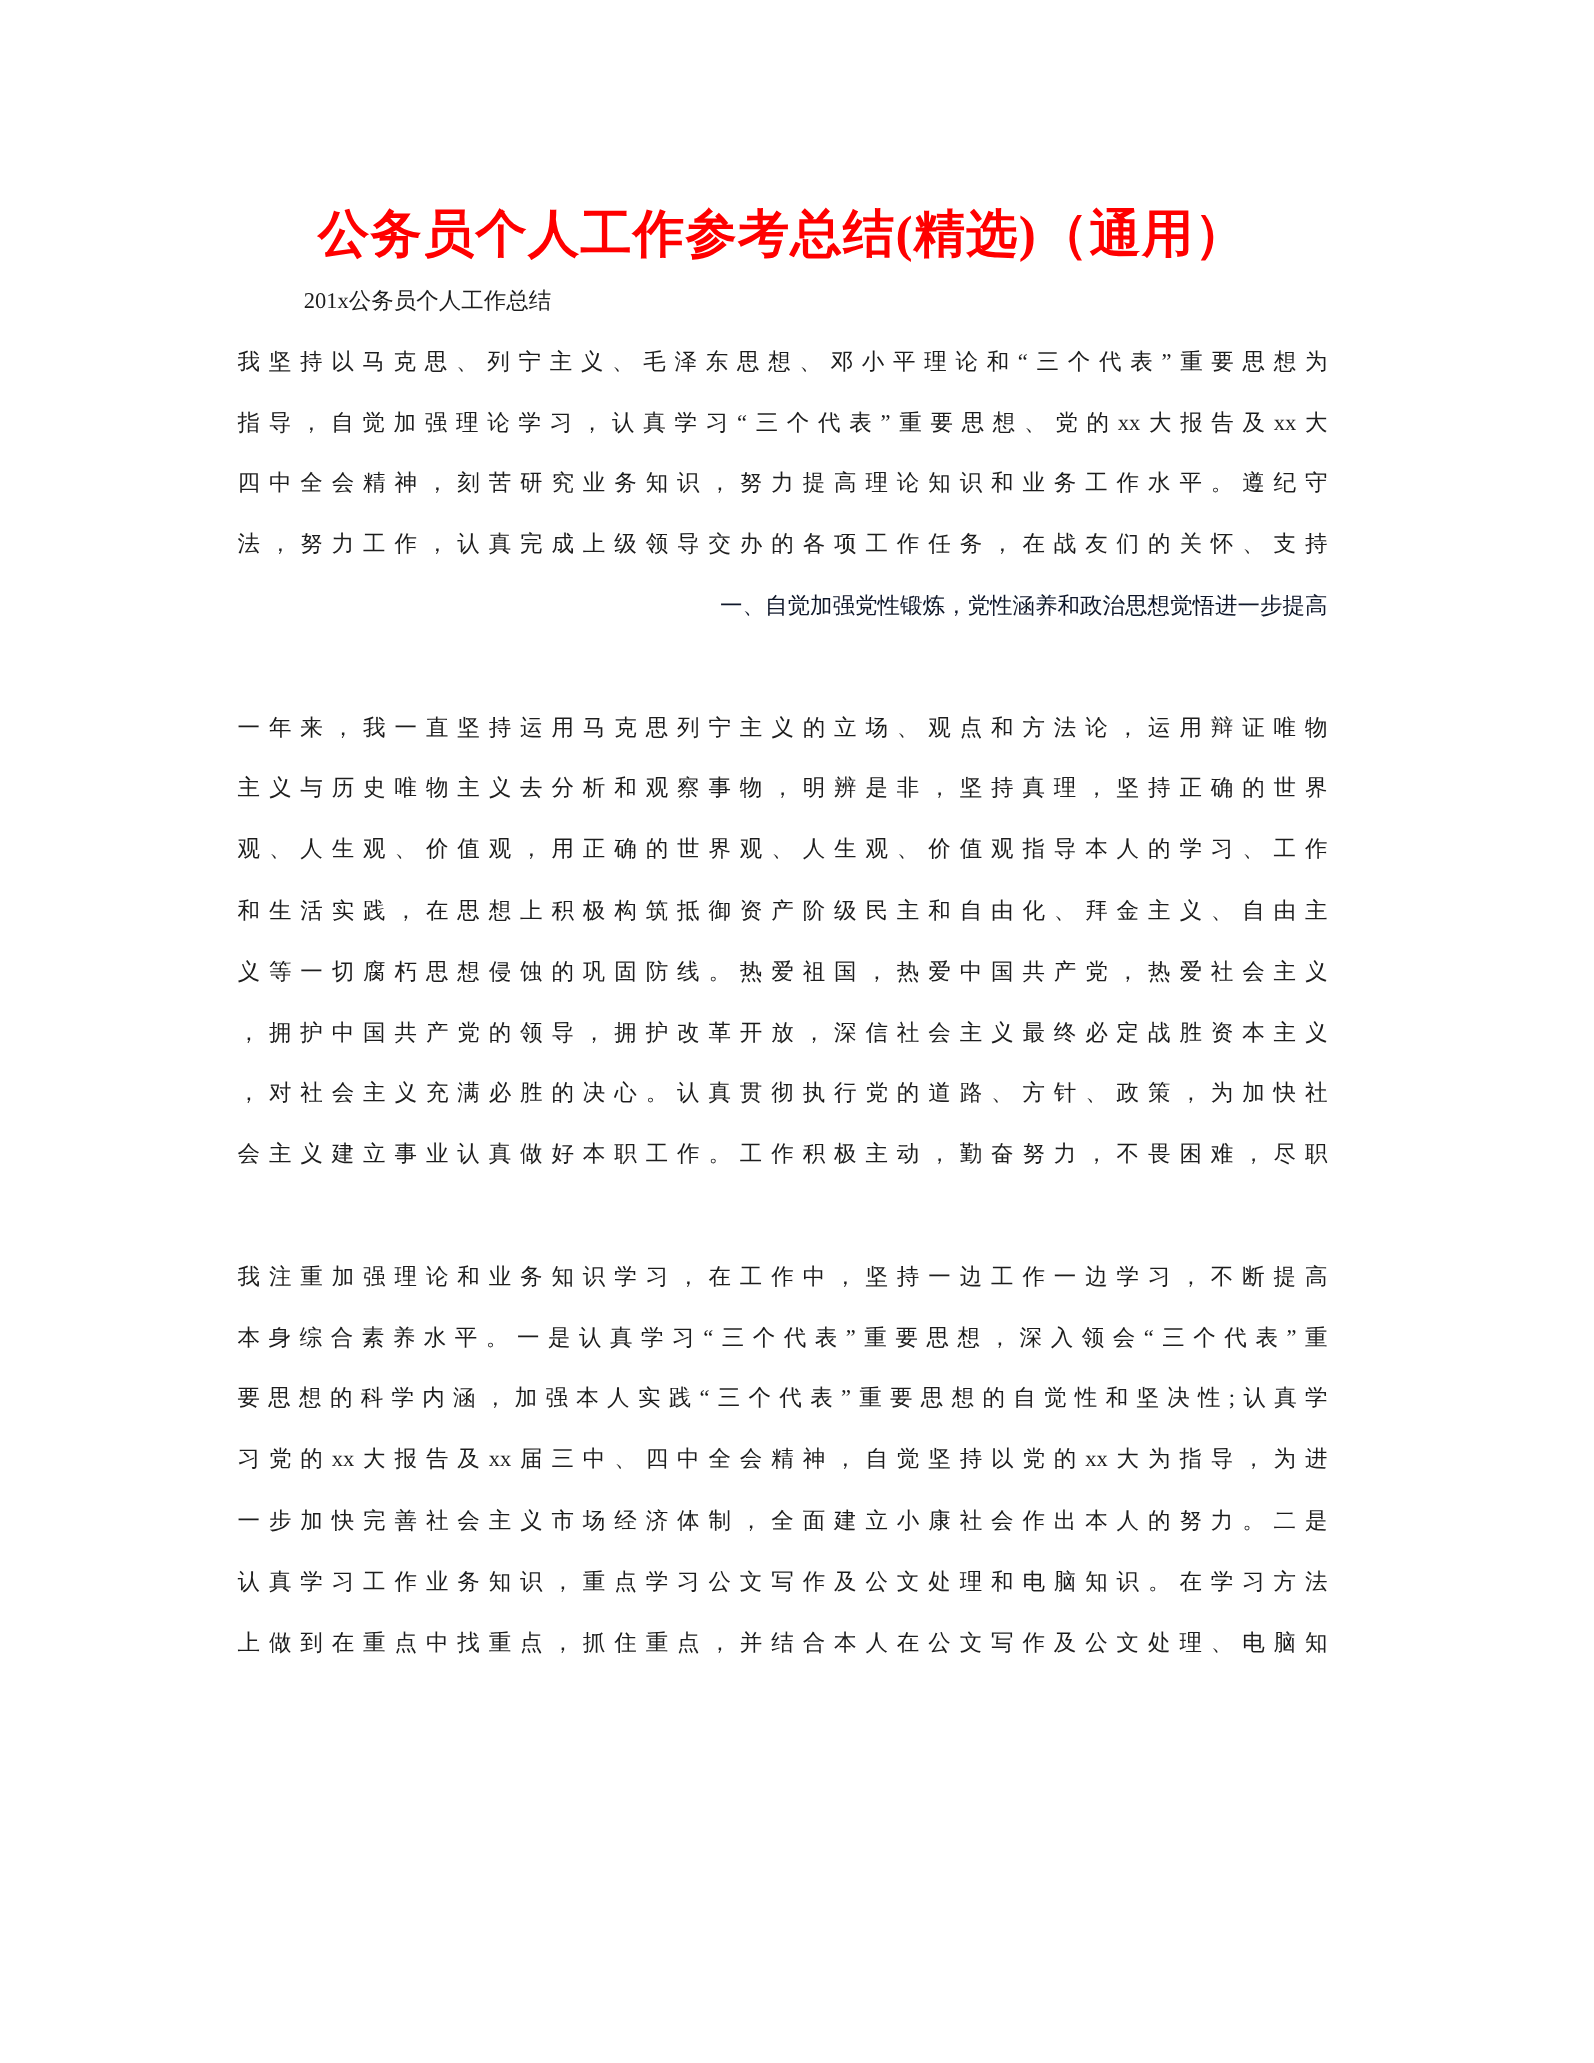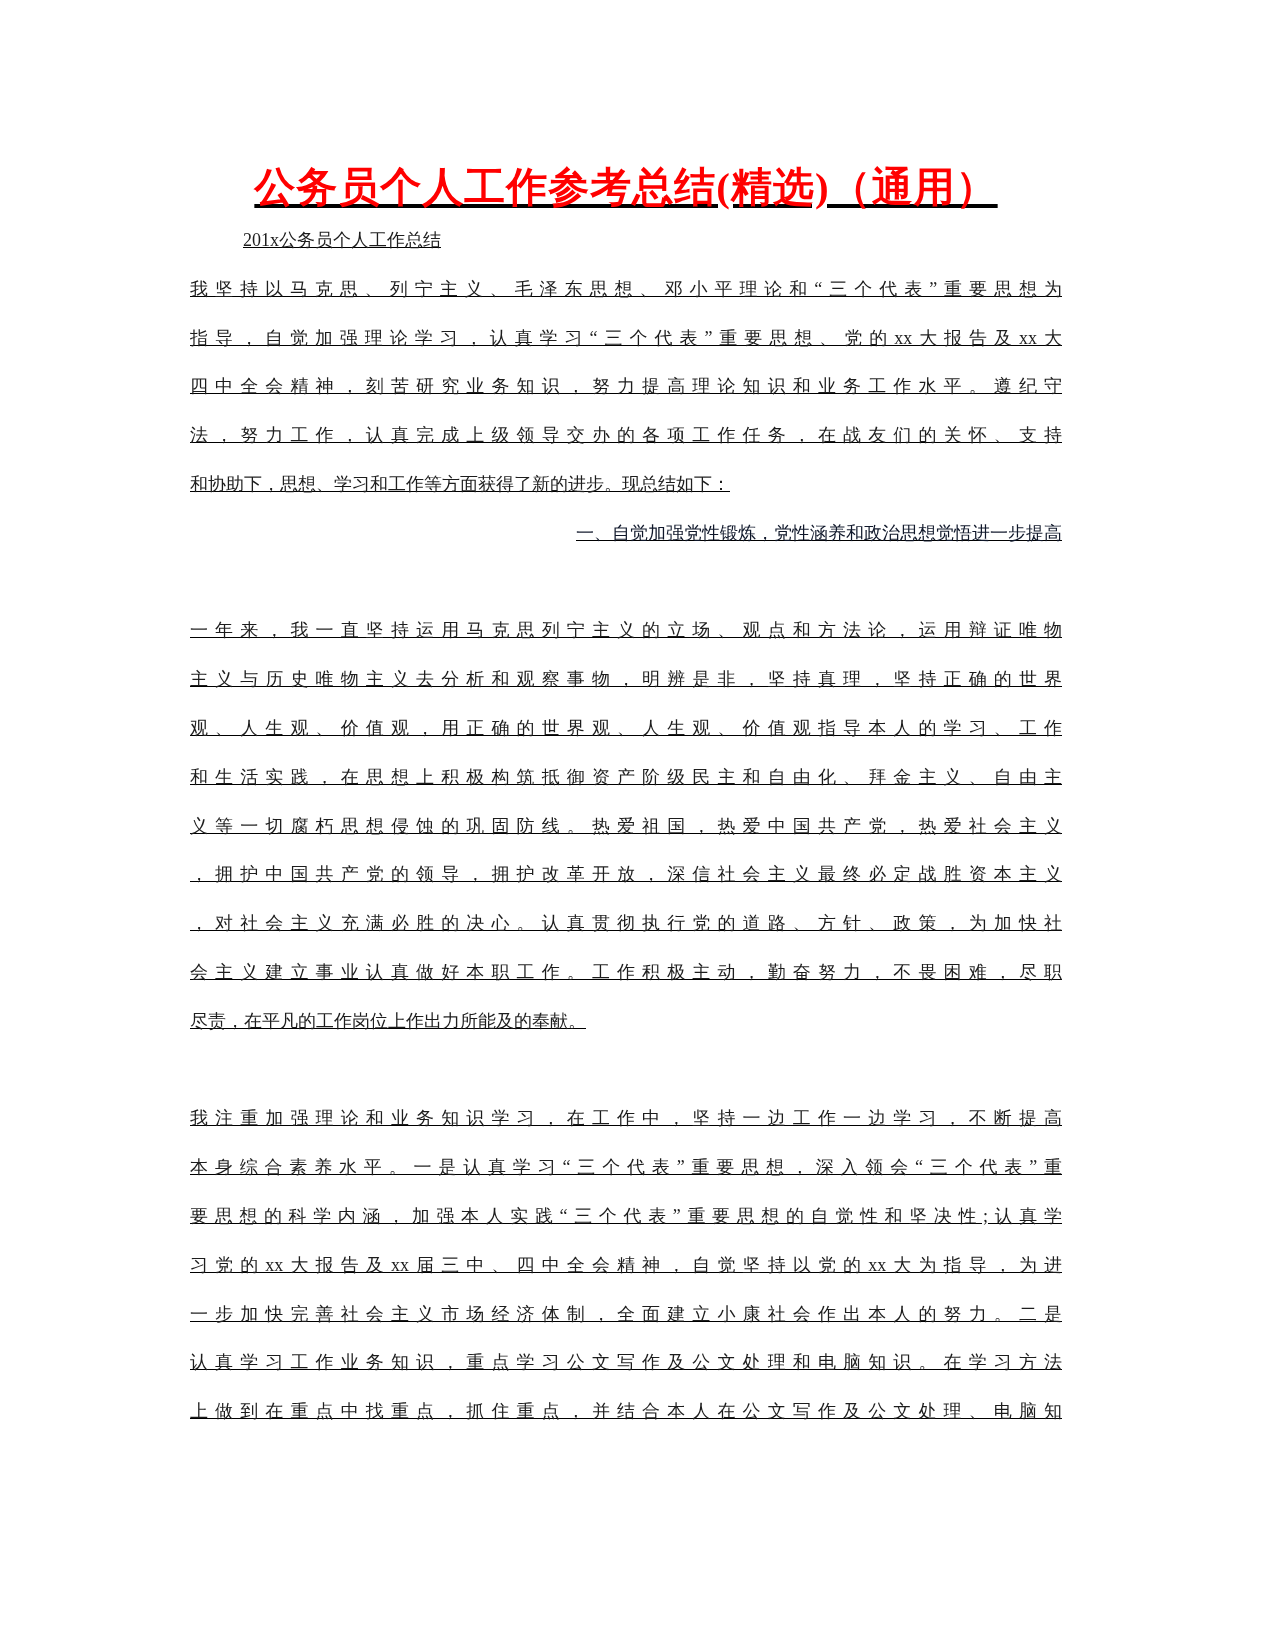--- a/index.html
+++ b/index.html
@@ -39,40 +39,38 @@
     text-align: justify;
     text-align-last: justify;
     text-justify: inter-character;
   }
   .line.indent { text-indent: 53px; }
   .line.spacer { }
 </style>
 </head>
 <body>
 
-<div class="page" style="background: rgb(255, 255, 255); text-decoration: underline;">
+<div class="page" style="background: rgb(255, 255, 255);">
   <h1 class="doc-title" style="color: rgb(255, 0, 0);">公务员个人工作参考总结(精选)（通用）</h1>
   <div class="content">
       <div class="line indent" style="color: rgb(29, 29, 29);">201x公务员个人工作总结</div>
       <div class="line justify" style="color: rgb(29, 29, 29);">我坚持以马克思、列宁主义、毛泽东思想、邓小平理论和“三个代表”重要思想为</div>
       <div class="line justify" style="color: rgb(29, 29, 29);">指导，自觉加强理论学习，认真学习“三个代表”重要思想、党的xx大报告及xx大</div>
       <div class="line justify" style="color: rgb(29, 29, 29);">四中全会精神，刻苦研究业务知识，努力提高理论知识和业务工作水平。遵纪守</div>
       <div class="line justify" style="color: rgb(29, 29, 29);">法，努力工作，认真完成上级领导交办的各项工作任务，在战友们的关怀、支持</div>
-      <div class="line" style="color: rgb(29, 29, 29);">和协助下，思想、学习和工作等方面获得了新的进步。现总结如下：</div>
       <div class="line indent" style="color: #0f172a; text-align: right;">一、自觉加强党性锻炼，党性涵养和政治思想觉悟进一步提高</div>
       <div class="line spacer" style="color: rgb(29, 29, 29);"></div>
       <div class="line justify" style="color: rgb(29, 29, 29);">一年来，我一直坚持运用马克思列宁主义的立场、观点和方法论，运用辩证唯物</div>
       <div class="line justify" style="color: rgb(29, 29, 29);">主义与历史唯物主义去分析和观察事物，明辨是非，坚持真理，坚持正确的世界</div>
       <div class="line justify" style="color: rgb(29, 29, 29);">观、人生观、价值观，用正确的世界观、人生观、价值观指导本人的学习、工作</div>
       <div class="line justify" style="color: rgb(29, 29, 29);">和生活实践，在思想上积极构筑抵御资产阶级民主和自由化、拜金主义、自由主</div>
       <div class="line justify" style="color: rgb(29, 29, 29);">义等一切腐朽思想侵蚀的巩固防线。热爱祖国，热爱中国共产党，热爱社会主义</div>
       <div class="line justify" style="color: rgb(29, 29, 29);">，拥护中国共产党的领导，拥护改革开放，深信社会主义最终必定战胜资本主义</div>
       <div class="line justify" style="color: rgb(29, 29, 29);">，对社会主义充满必胜的决心。认真贯彻执行党的道路、方针、政策，为加快社</div>
       <div class="line justify" style="color: rgb(29, 29, 29);">会主义建立事业认真做好本职工作。工作积极主动，勤奋努力，不畏困难，尽职</div>
-      <div class="line" style="color: rgb(29, 29, 29);">尽责，在平凡的工作岗位上作出力所能及的奉献。</div>
       <div class="line spacer" style="color: rgb(29, 29, 29);"></div>
       <div class="line justify" style="color: rgb(29, 29, 29);">我注重加强理论和业务知识学习，在工作中，坚持一边工作一边学习，不断提高</div>
       <div class="line justify" style="color: rgb(29, 29, 29);">本身综合素养水平。一是认真学习“三个代表”重要思想，深入领会“三个代表”重</div>
       <div class="line justify" style="color: rgb(29, 29, 29);">要思想的科学内涵，加强本人实践“三个代表”重要思想的自觉性和坚决性;认真学</div>
       <div class="line justify" style="color: rgb(29, 29, 29);">习党的xx大报告及xx届三中、四中全会精神，自觉坚持以党的xx大为指导，为进</div>
       <div class="line justify" style="color: rgb(29, 29, 29);">一步加快完善社会主义市场经济体制，全面建立小康社会作出本人的努力。二是</div>
       <div class="line justify" style="color: rgb(29, 29, 29);">认真学习工作业务知识，重点学习公文写作及公文处理和电脑知识。在学习方法</div>
       <div class="line justify" style="color: rgb(29, 29, 29);">上做到在重点中找重点，抓住重点，并结合本人在公文写作及公文处理、电脑知</div>
     </div>
 </div>

